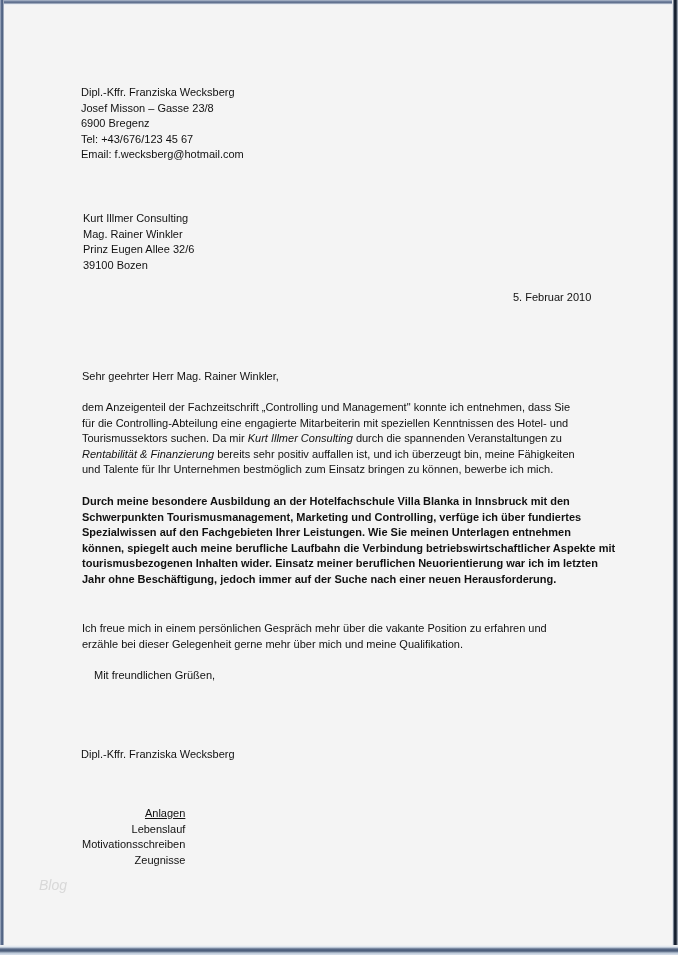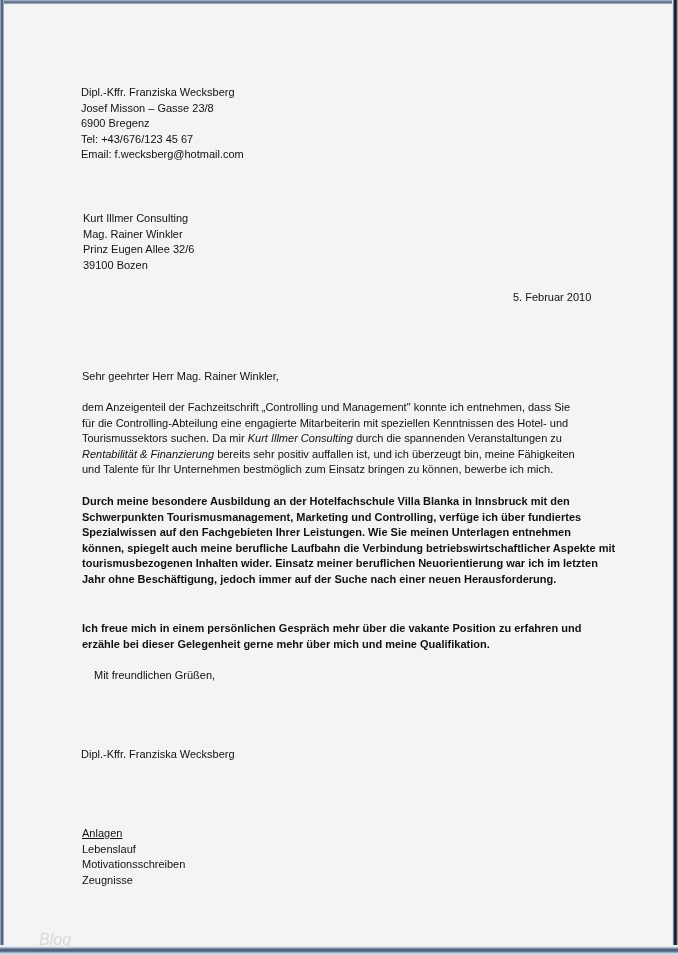--- a/index.html
+++ b/index.html
@@ -49,31 +49,31 @@
       position: absolute;
       white-space: nowrap;
     }
     .sender { left: 81px; top: 85px; }
     .recipient { left: 83px; top: 211px; }
     .date { left: 513px; top: 290px; text-align: center; }
     .subject { left: 82px; top: 322px; font-weight: bold; }
     .salutation { left: 82px; top: 369px; }
     .para1 { left: 82px; top: 400px; }
     .para2 { left: 82px; top: 494px; font-weight: bold; }
-    .para3 { left: 82px; top: 621px; font-weight: bold; }
+    .para3 { left: 82px; top: 621px; }
     .closing { left: 94px; top: 668px; }
     .signature { left: 81px; top: 747px; }
-    .enclosures { left: 82px; top: 826px; }
+    .enclosures { left: 82px; top: 806px; text-align: right; }
     .line { display: block; height: 15.6px; }
     .u { text-decoration: underline; }
     .i { font-style: italic; }
     .watermark {
       position: absolute;
-      left: 39px; top: 932px;
-      font-size: 16px;
+      left: 39px; top: 878px;
+      font-size: 14px;
       color: #d8d8d8;
       font-style: italic;
     }
   </style>
 </head>
 <body>
 
 <div class="frame">
   <div class="b-top"></div>
   <div class="b-left"></div>

